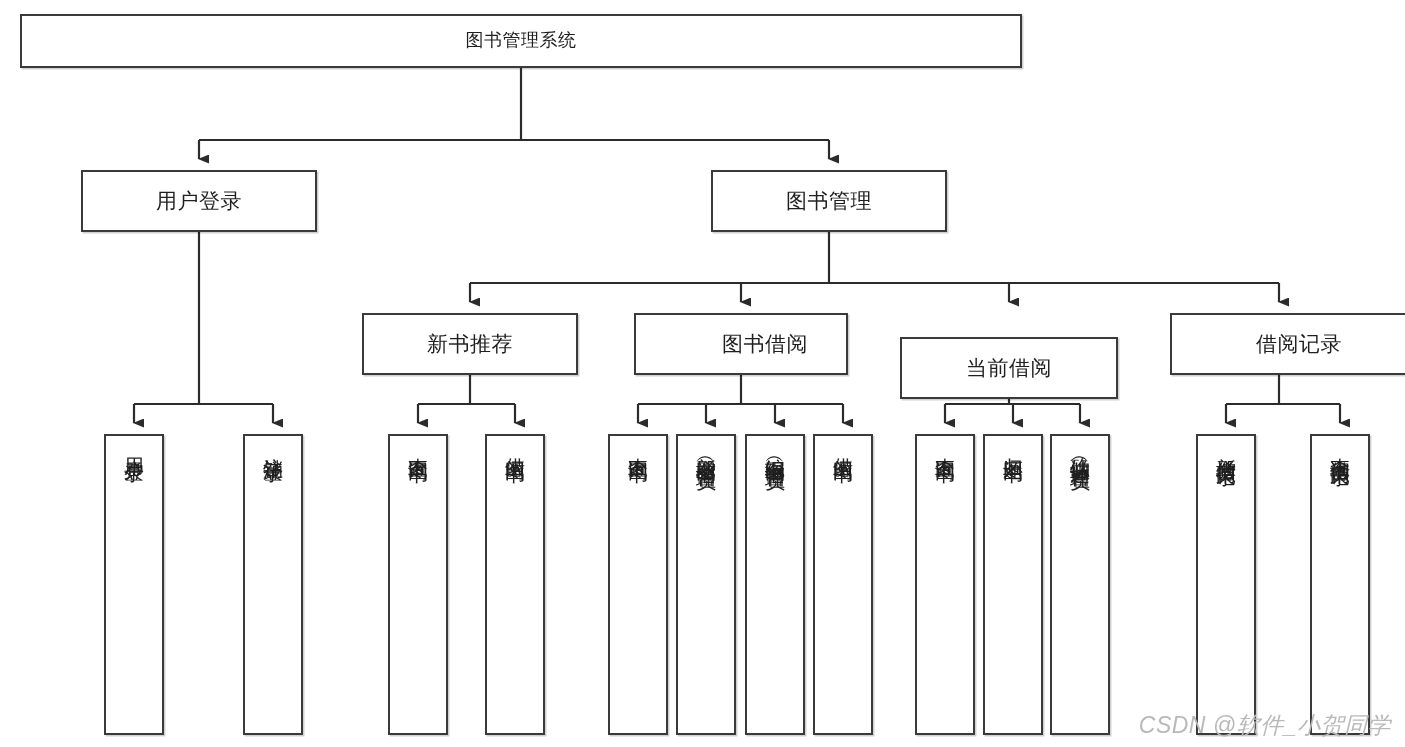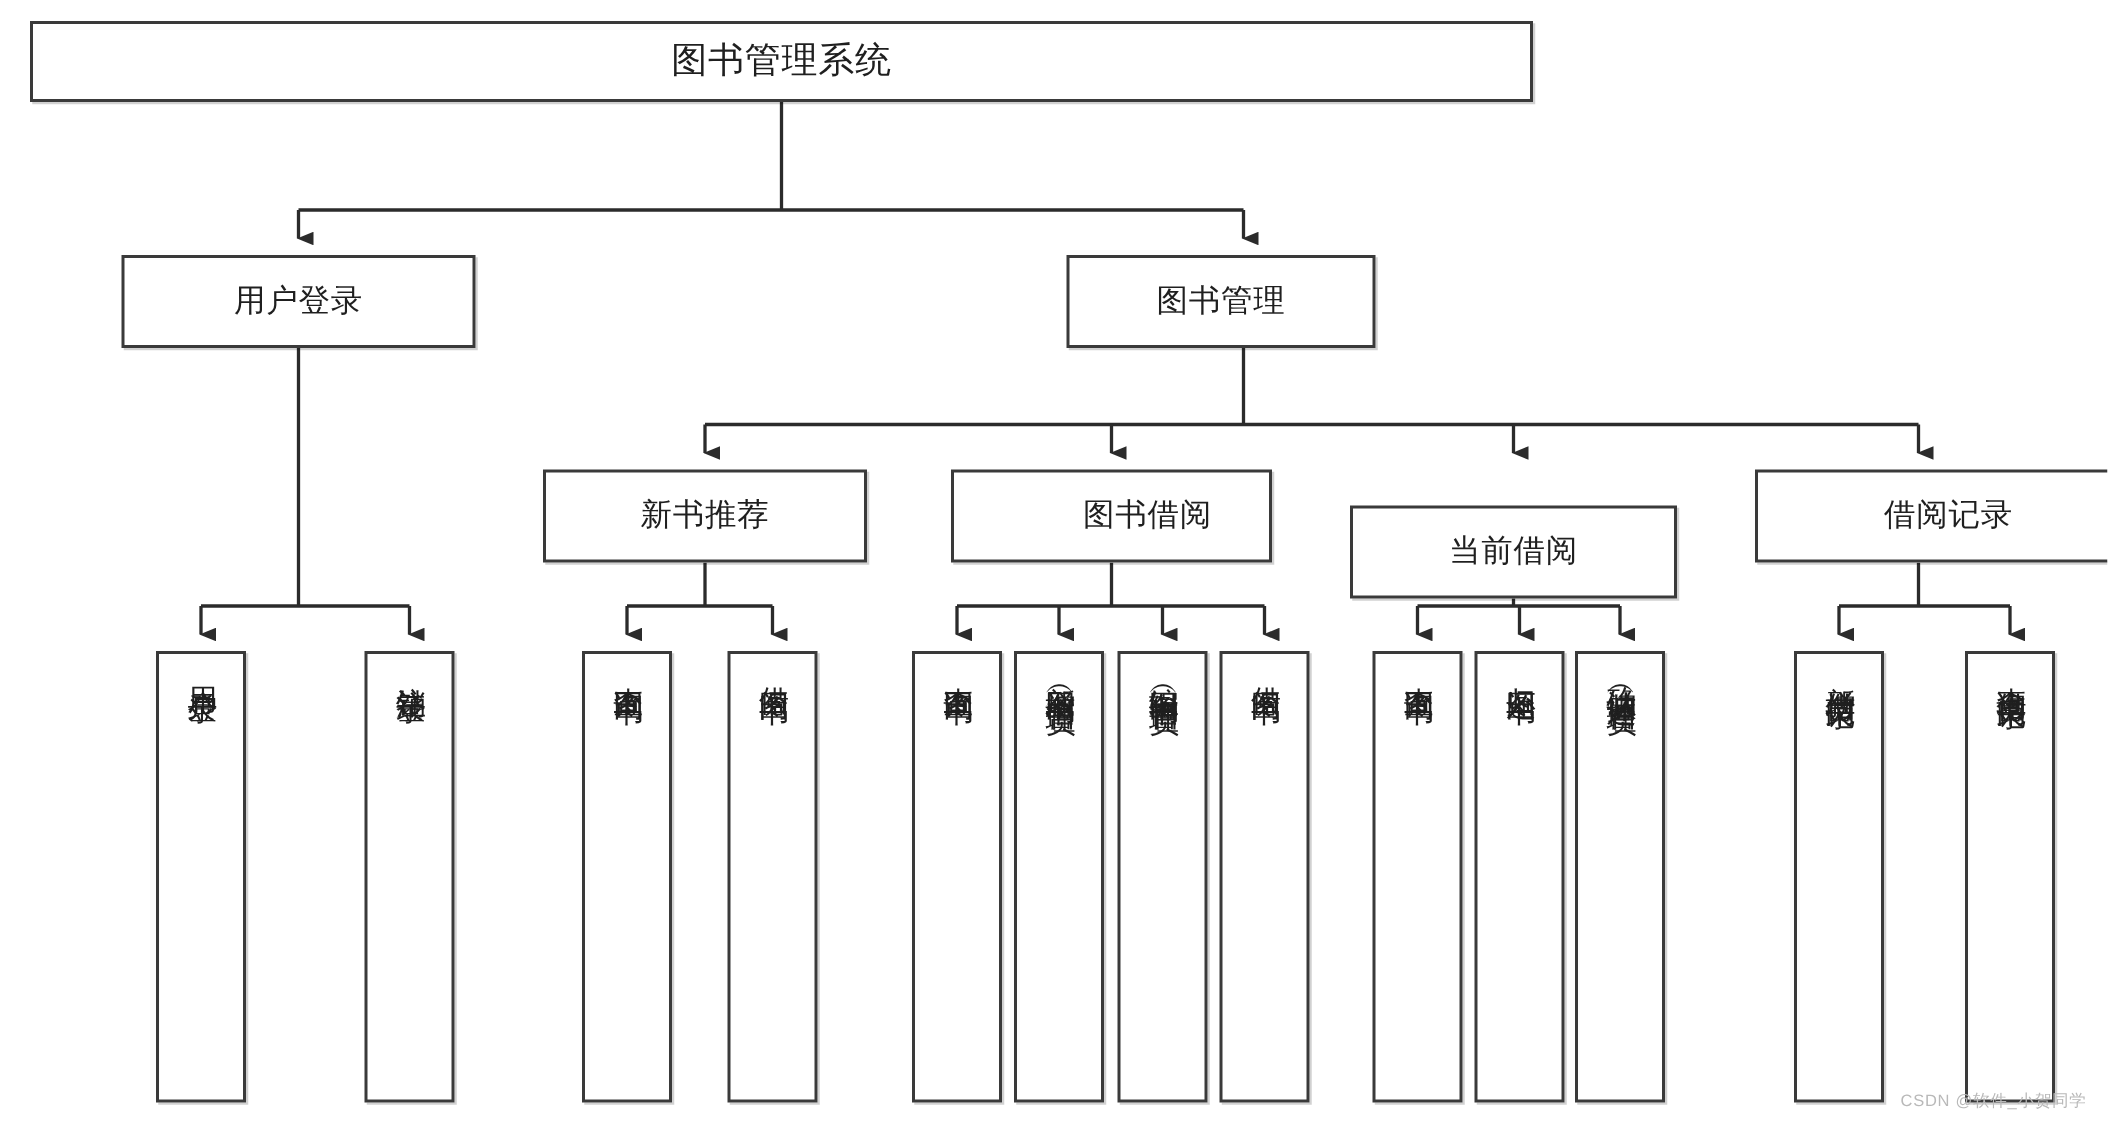--- a/index.html
+++ b/index.html
@@ -37,45 +37,46 @@
     box-shadow: 1.5px 1.5px 0 rgba(0,0,0,0.18);
     z-index: 2;
   }
   .node.horizontal {
     font-size: 21px;
     letter-spacing: 0.5px;
     line-height: 1.2;
     text-align: center;
   }
   .node.root {
-    font-size: 24px;
+    font-size: 18px;
   }
   .node.leaf {
     font-size: 20px;
     align-items: flex-start;
     justify-content: center;
     padding-top: 6px;
   }
   .vtext {
     writing-mode: vertical-rl;
     text-orientation: upright;
     letter-spacing: 2px;
     line-height: 1.05;
     white-space: nowrap;
     display: block;
   }
   .watermark {
     position: absolute;
     right: 14px;
     bottom: 6px;
-    font-size: 11px;
+    font-size: 23px;
     color: #b9b9b9;
     letter-spacing: 0.5px;
     z-index: 3;
     white-space: nowrap;
+    font-style: italic;
   }
 </style>
 </head>
 <body>
 
 <div id="canvas">
 
   <svg id="wires" viewBox="0 0 1405 747" xmlns="http://www.w3.org/2000/svg">
     <defs>
       <marker id="arrowhead" markerWidth="9" markerHeight="11" refX="4.5" refY="10" orient="auto" markerUnits="userSpaceOnUse">
@@ -120,21 +121,21 @@
   </svg>
 
   <div class="node root horizontal" id="n-root" style="left: 20px; top: 14px; width: 1002px; height: 54px;">
     <span>图书管理系统</span>
   </div>
 
   <div id="level2-layer">
       <div class="node horizontal" style="left: 81px; top: 170px; width: 236px; height: 62px;">
         <span>用户登录</span>
       </div>
-      <div class="node horizontal" style="left: 711px; top: 170px; width: 206px; height: 62px;">
+      <div class="node horizontal" style="left: 711px; top: 170px; width: 236px; height: 62px;">
         <span>图书管理</span>
       </div>
     </div>
   <div id="level3-layer">
       <div class="node horizontal" style="left: 362px; top: 313px; width: 216px; height: 62px;">
         <span>新书推荐</span>
       </div>
       <div class="node horizontal" style="left: 634px; top: 313px; width: 214px; height: 62px; padding-left: 48px;">
         <span>图书借阅</span>
       </div>

